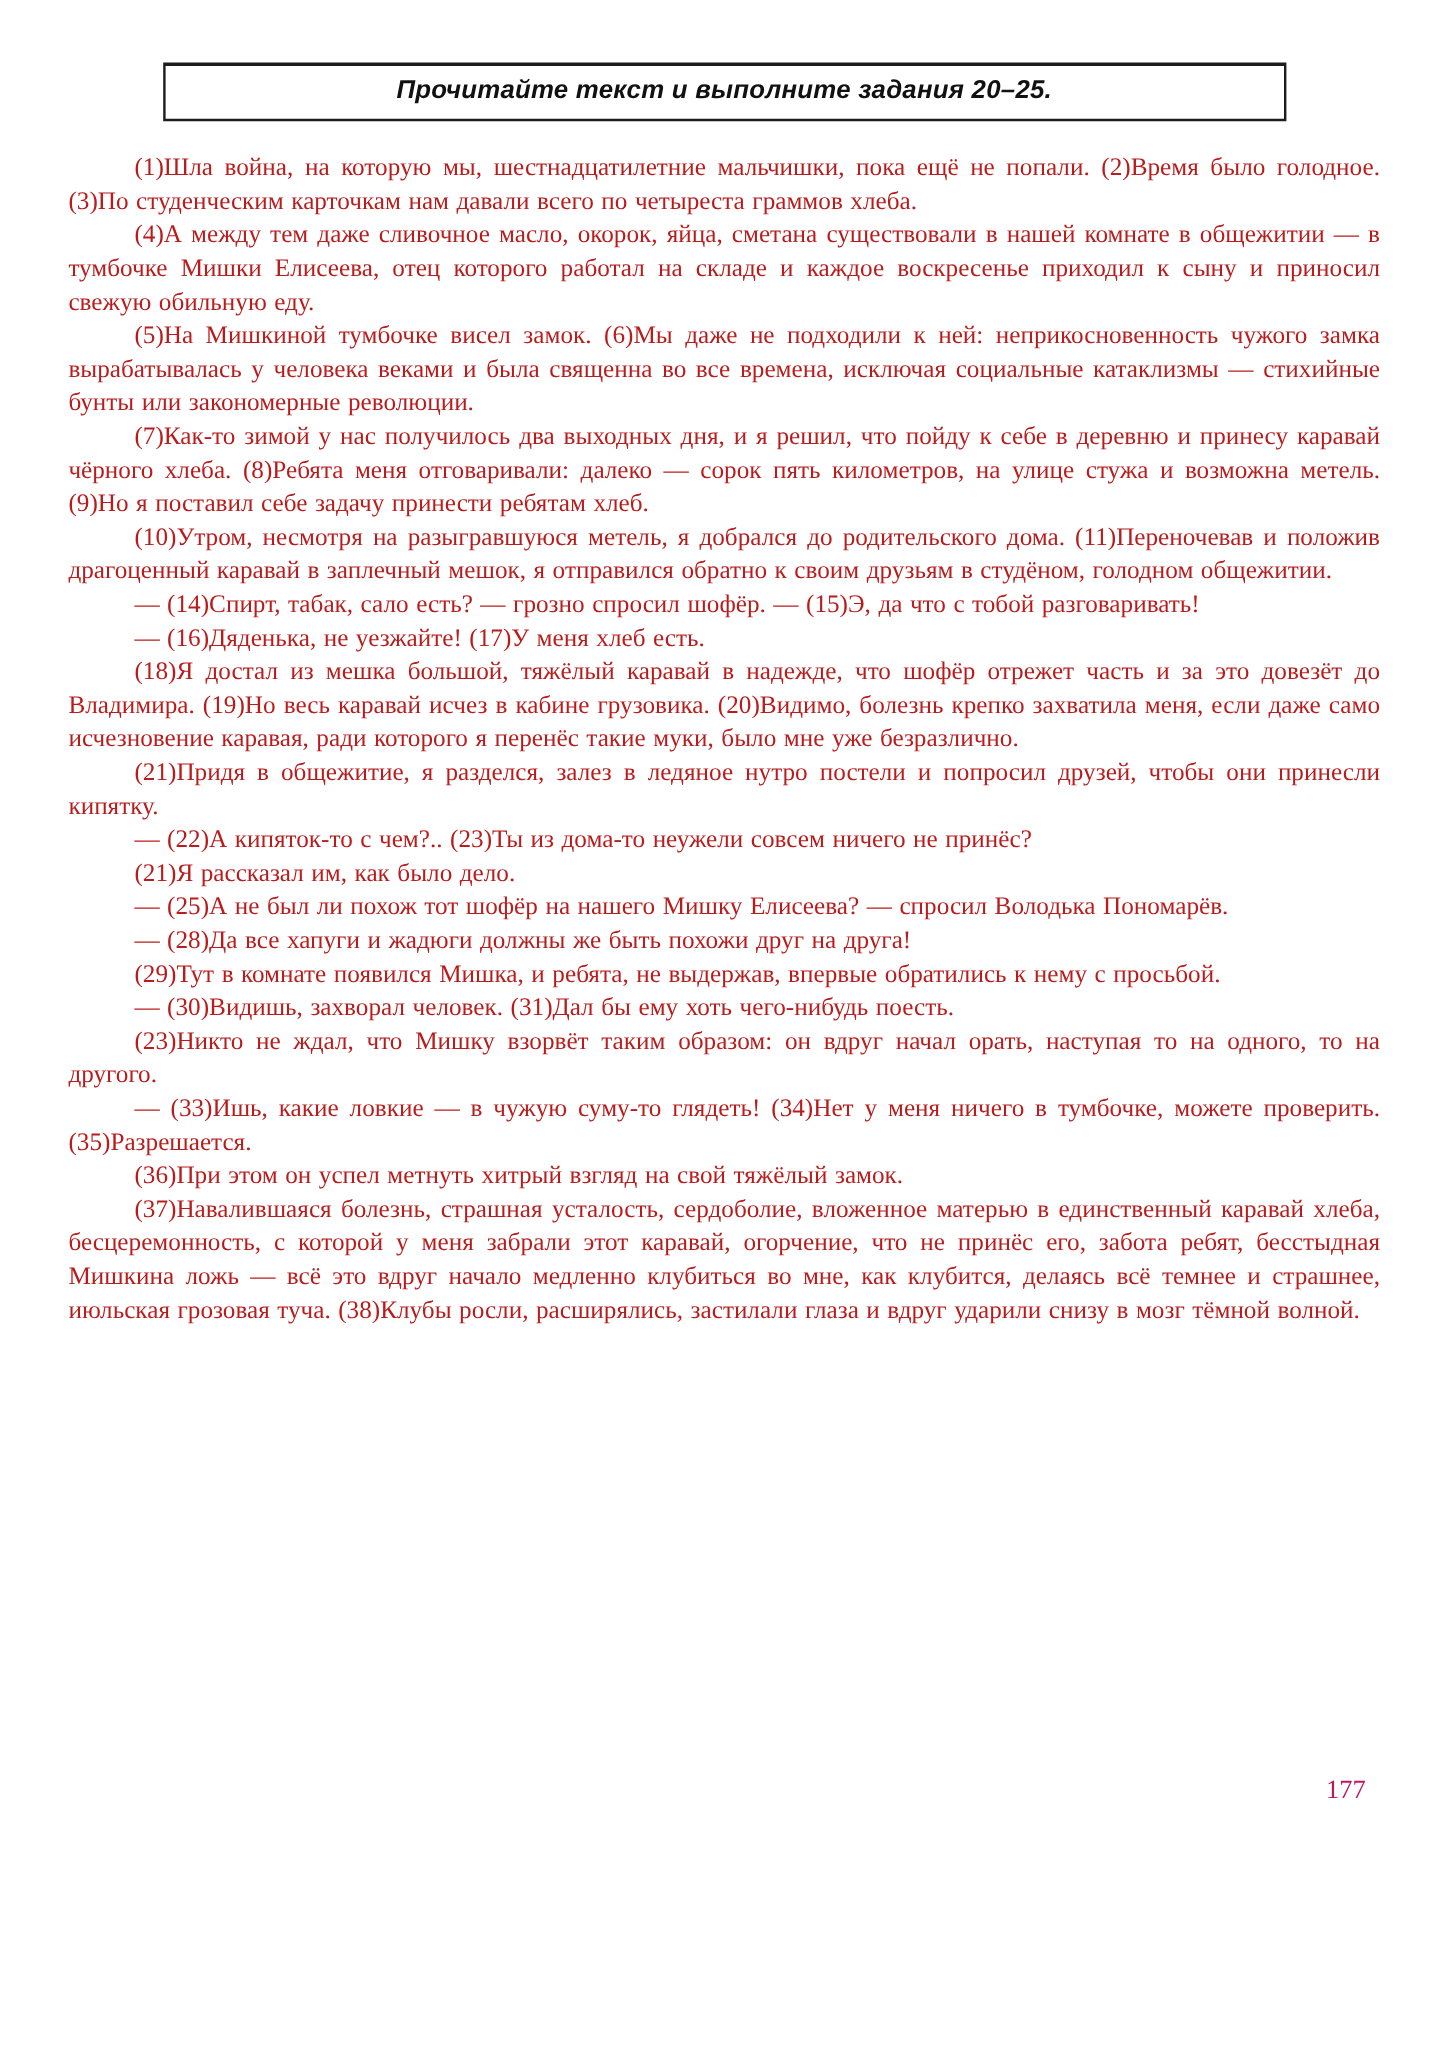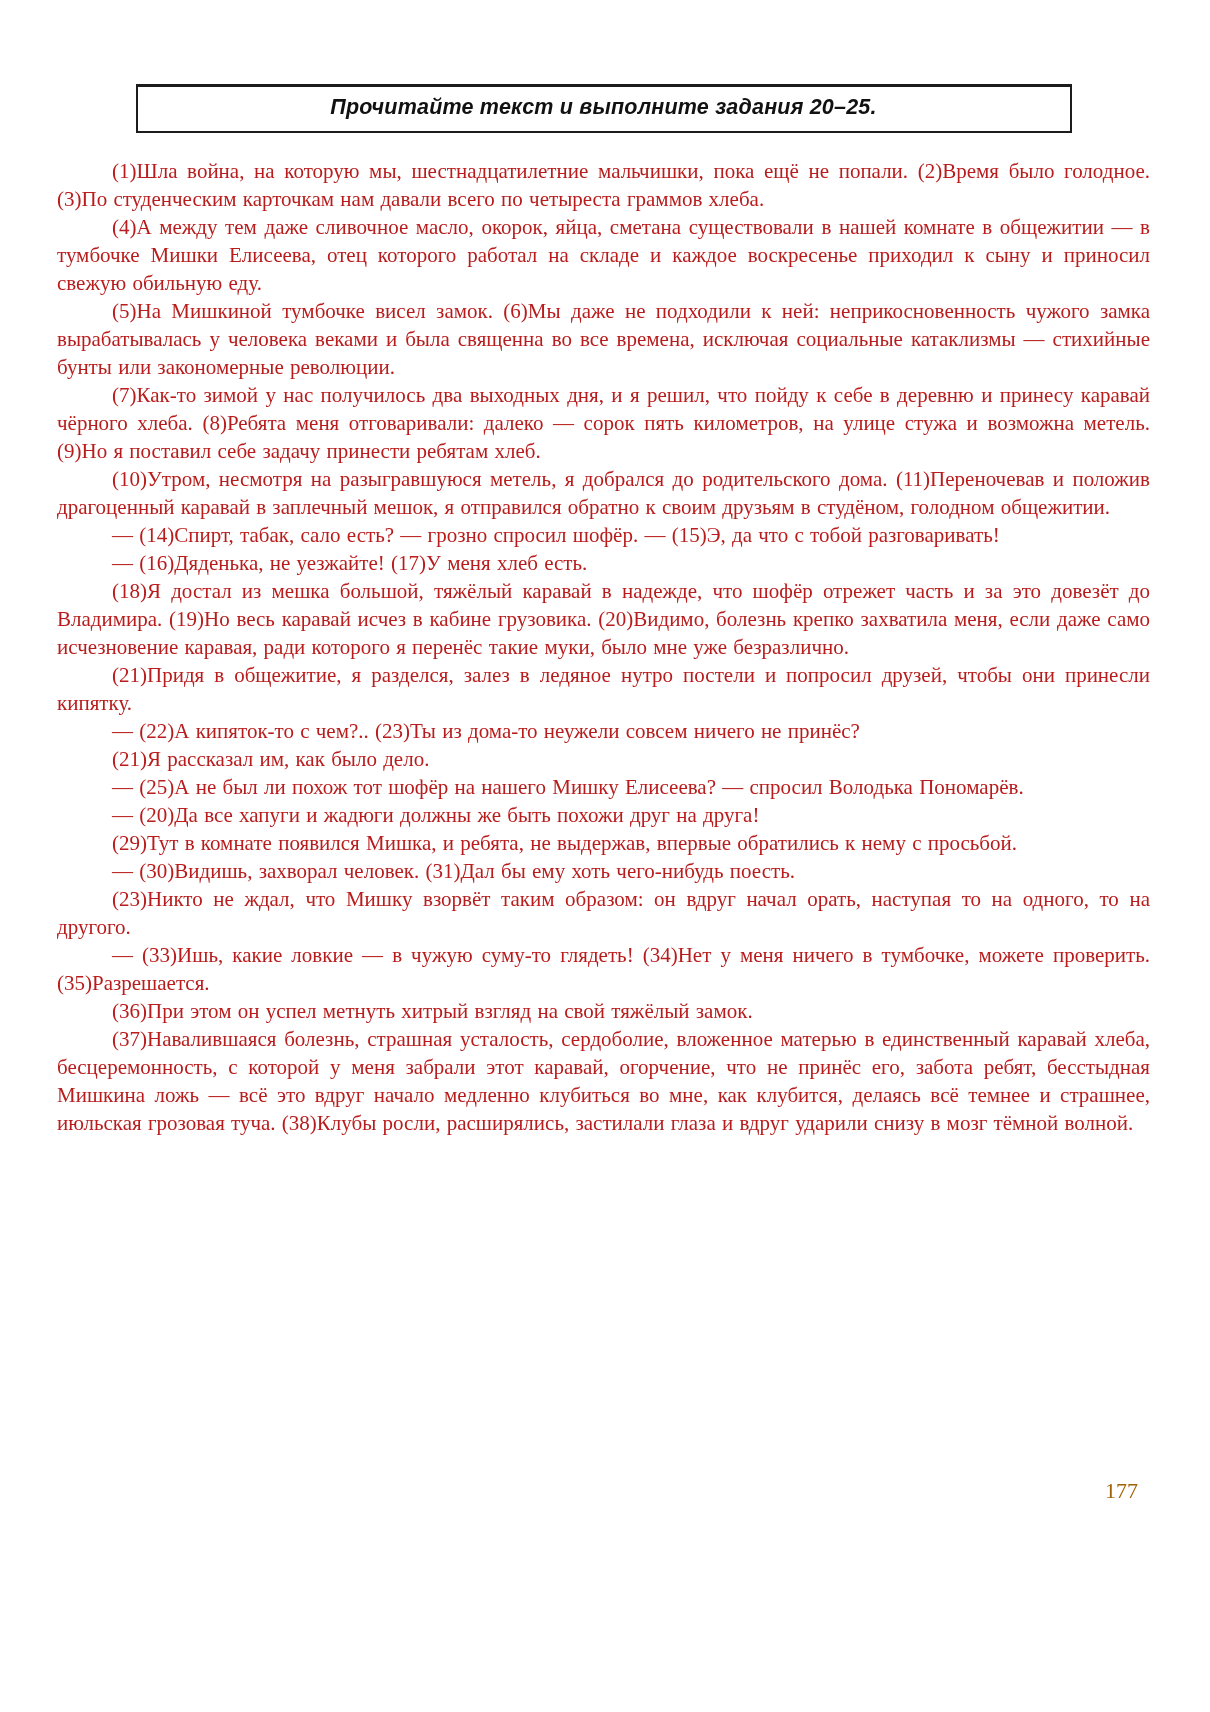--- a/index.html
+++ b/index.html
@@ -8,21 +8,21 @@
     width: 1210px;
     height: 1712px;
     position: relative;
     font-family: "Liberation Serif", serif;
     color: #141414;
     overflow: hidden;
   }
   .page {
     position: absolute;
     inset: 0;
-    padding: 84px 60px 0 57px;
+    padding: 52px 60px 0 57px;
   }
   .instruction-box {
     width: 936px;
     margin: 0 auto 24px auto;
     border: 2px solid #1c1c1c;
     border-top-width: 3px;
     padding: 8px 12px 11px;
     text-align: center;
     background: #ffffff;
   }
@@ -40,21 +40,21 @@
     text-align: justify;
     text-indent: 55px;
     word-spacing: 1px;
     color: #b91c1c;
   }
   .page-number {
     position: absolute;
     right: 72px;
     top: 1478px;
     font-size: 22px;
-    color: #a16207;
+    color: #be185d;
   }
 </style>
 </head>
 <body>
 
 <div class="page">
 
   <div class="instruction-box">
     <span class="instruction-text">Прочитайте текст и выполните задания 20–25.</span>
   </div>
@@ -65,21 +65,21 @@
     <p>(5)На Мишкиной тумбочке висел замок. (6)Мы даже не подходили к ней: неприкосновенность чужого замка вырабатывалась у человека веками и была священна во все времена, исключая социальные катаклизмы — стихийные бунты или закономерные революции.</p>
     <p>(7)Как-то зимой у нас получилось два выходных дня, и я решил, что пойду к себе в деревню и принесу каравай чёрного хлеба. (8)Ребята меня отговаривали: далеко — сорок пять километров, на улице стужа и возможна метель. (9)Но я поставил себе задачу принести ребятам хлеб.</p>
     <p>(10)Утром, несмотря на разыгравшуюся метель, я добрался до родительского дома. (11)Переночевав и положив драгоценный каравай в заплечный мешок, я отправился обратно к своим друзьям в студёном, голодном общежитии.</p>
     <p>— (14)Спирт, табак, сало есть? — грозно спросил шофёр. — (15)Э, да что с тобой разговаривать!</p>
     <p>— (16)Дяденька, не уезжайте! (17)У меня хлеб есть.</p>
     <p>(18)Я достал из мешка большой, тяжёлый каравай в надежде, что шофёр отрежет часть и за это довезёт до Владимира. (19)Но весь каравай исчез в кабине грузовика. (20)Видимо, болезнь крепко захватила меня, если даже само исчезновение каравая, ради которого я перенёс такие муки, было мне уже безразлично.</p>
     <p>(21)Придя в общежитие, я разделся, залез в ледяное нутро постели и попросил друзей, чтобы они принесли кипятку.</p>
     <p>— (22)А кипяток-то с чем?.. (23)Ты из дома-то неужели совсем ничего не принёс?</p>
     <p>(21)Я рассказал им, как было дело.</p>
     <p>— (25)А не был ли похож тот шофёр на нашего Мишку Елисеева? — спросил Володька Пономарёв.</p>
-    <p>— (20)Да все хапуги и жадюги должны же быть похожи друг на друга!</p>
+    <p>— (28)Да все хапуги и жадюги должны же быть похожи друг на друга!</p>
     <p>(29)Тут в комнате появился Мишка, и ребята, не выдержав, впервые обратились к нему с просьбой.</p>
     <p>— (30)Видишь, захворал человек. (31)Дал бы ему хоть чего-нибудь поесть.</p>
     <p>(23)Никто не ждал, что Мишку взорвёт таким образом: он вдруг начал орать, наступая то на одного, то на другого.</p>
     <p>— (33)Ишь, какие ловкие — в чужую суму-то глядеть! (34)Нет у меня ничего в тумбочке, можете проверить. (35)Разрешается.</p>
     <p>(36)При этом он успел метнуть хитрый взгляд на свой тяжёлый замок.</p>
     <p>(37)Навалившаяся болезнь, страшная усталость, сердоболие, вложенное матерью в единственный каравай хлеба, бесцеремонность, с которой у меня забрали этот каравай, огорчение, что не принёс его, забота ребят, бесстыдная Мишкина ложь — всё это вдруг начало медленно клубиться во мне, как клубится, делаясь всё темнее и страшнее, июльская грозовая туча. (38)Клубы росли, расширялись, застилали глаза и вдруг ударили снизу в мозг тёмной волной.</p>
   </div>
 
   <div class="page-number">177</div>
 

